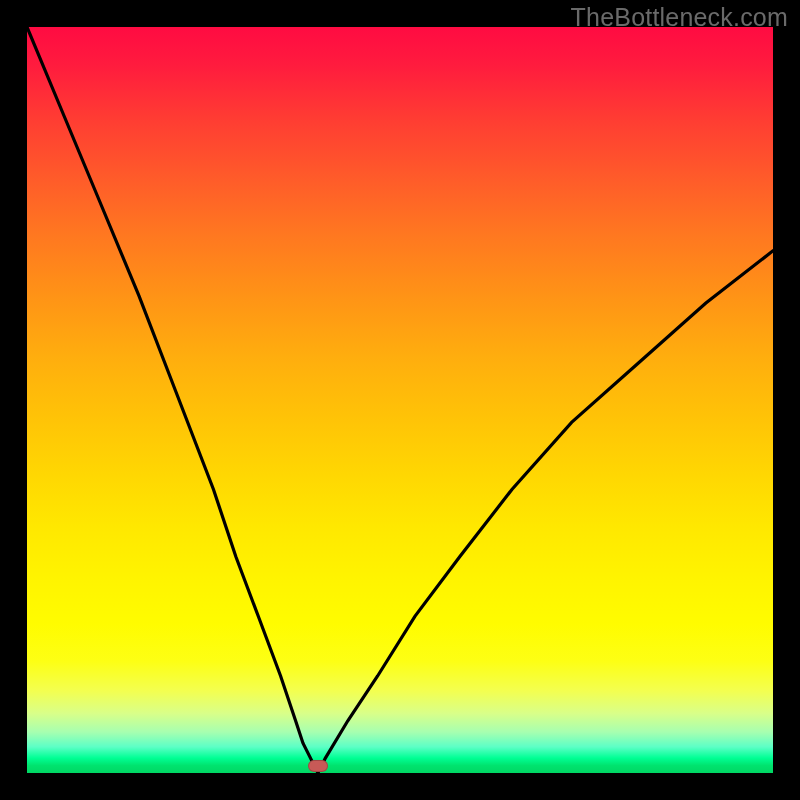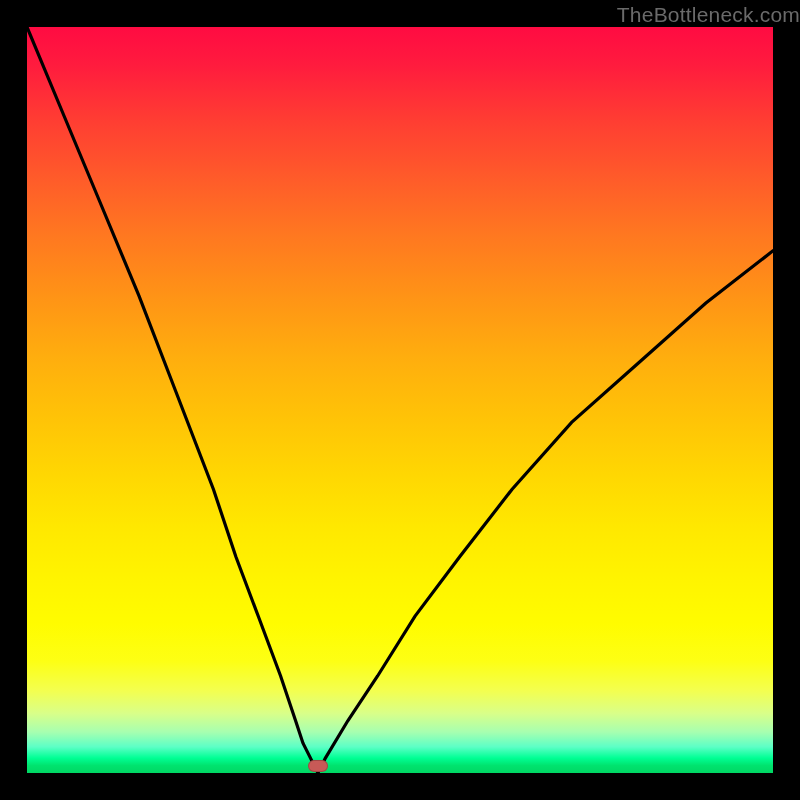--- a/index.html
+++ b/index.html
@@ -64,24 +64,24 @@
   .curve-svg {
     position: absolute;
     inset: 0;
     width: 746px;
     height: 746px;
     display: block;
   }
   .watermark {
     position: absolute;
     top: 3px;
-    right: 0;
+    right: 12px;
     color: #6a6a6a;
     font-family: Arial, Helvetica, sans-serif;
-    font-size: 21px;
+    font-size: 25px;
     letter-spacing: 0.2px;
   }
 </style>
 </head>
 <body>
 
 <div class="frame">
   <div class="plot">
     <div class="gradient"></div>
     <svg class="curve-svg" id="curveSvg" viewBox="0 0 746 746" preserveAspectRatio="none">

